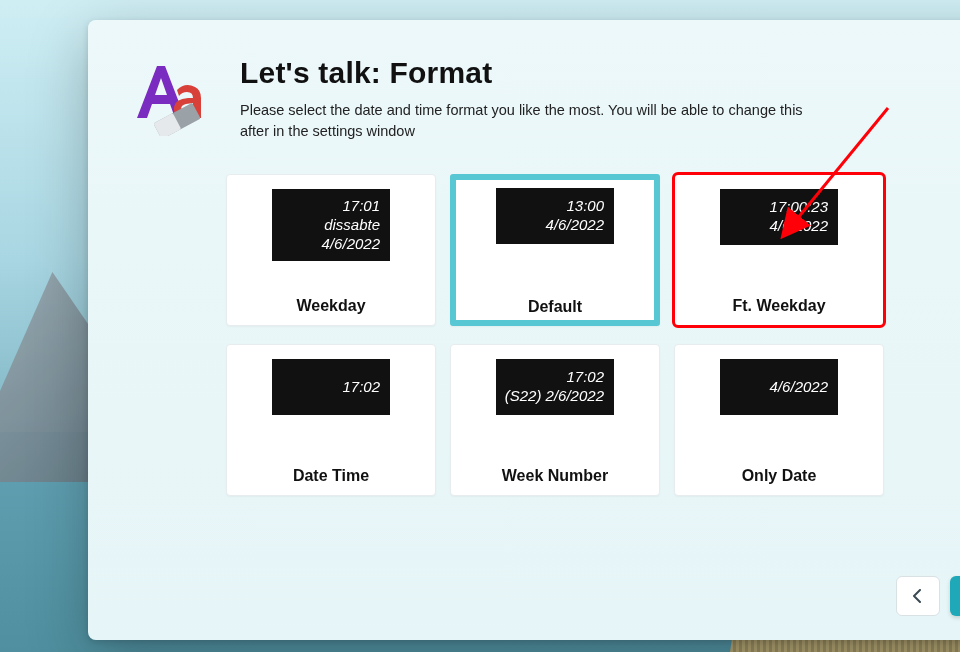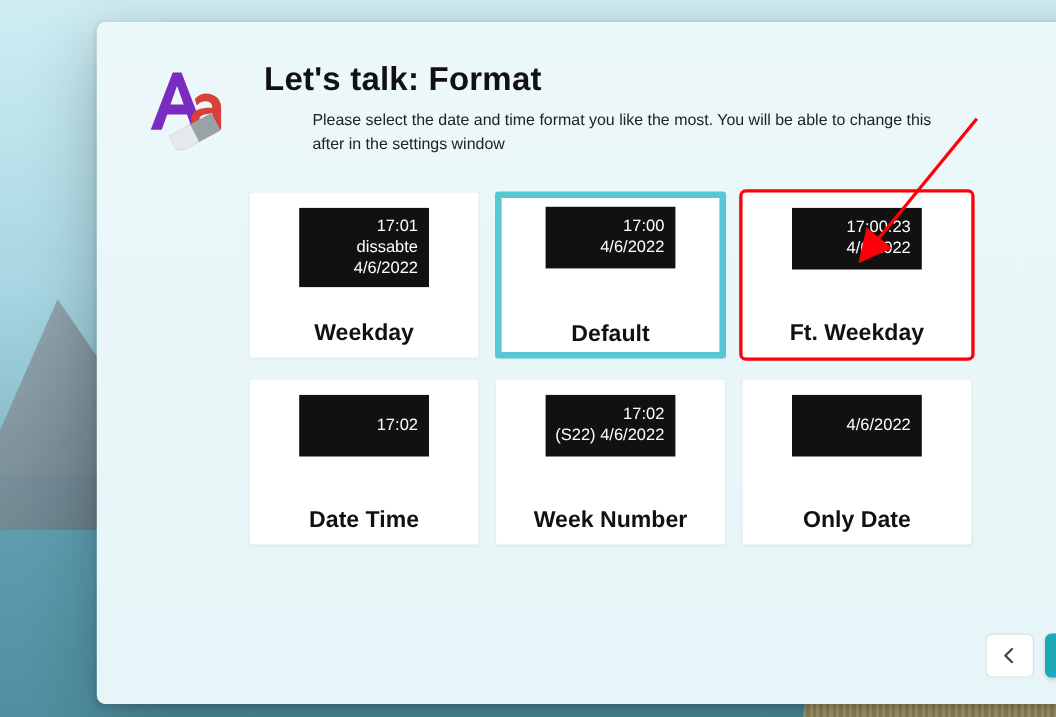--- a/index.html
+++ b/index.html
@@ -33,39 +33,39 @@
     }
     .close-btn {
       position:absolute; top:10px; right:14px; width:28px; height:28px;
       display:flex; align-items:center; justify-content:center;
       color:#5f6b72; font-size:14px; border-radius:4px; cursor:pointer; background:transparent; border:none;
     }
 
     .header { display:flex; gap:28px; padding: 36px 56px 6px 40px; }
     .logo-wrap { flex: 0 0 84px; display:flex; align-items:flex-start; justify-content:center; padding-top:6px; }
     .header-text h1 { font-size:30px; font-weight:700; color:#111; letter-spacing:.2px; margin-bottom:10px; }
-    .header-text p  { font-size:14.5px; color:#222; line-height:1.45; max-width:590px;margin-left:44px; }
+    .header-text p  { font-size:14.5px; color:#222; line-height:1.45; max-width:590px; }
 
     .grid {
       display:grid; grid-template-columns: repeat(3, 210px); grid-auto-rows: 152px;
       gap: 18px 14px; justify-content:center; padding: 26px 40px 0 40px;
     }
     .card {
       background:#fff; border:1px solid #e7edef; border-radius:4px;
       display:flex; flex-direction:column; align-items:center; justify-content:flex-start;
       padding: 14px 12px 10px 12px; position:relative; cursor:pointer;
       box-shadow: 0 1px 2px rgba(0,0,0,.04);
     }
     .card .preview {
       background:#111; color:#fff; width:118px; min-height:56px;
       display:flex; flex-direction:column; align-items:flex-end; justify-content:center;
-      padding: 8px 10px; font-size:15px; line-height:1.25; text-align:right; font-weight:500;
+      padding: 8px 10px; font-size:15px; line-height:1.25; text-align:right; font-weight:500;font-style:italic;
     }
     .card .preview span { white-space:nowrap; }
-    .card .label { margin-top:auto; padding-top:14px; font-weight:700; font-size:21px; color:#111; }
+    .card .label { margin-top:auto; padding-top:14px; font-weight:700; font-size:16px; color:#111; }
 
     .card.selected { border: 6px solid #57c7d4; padding: 8px 6px 4px 6px; border-radius:3px; }
     .card.highlight { outline: 3px solid #ff0008; outline-offset:-1px;gap:24px; }
 
     .footer { position:absolute; right:28px; bottom:24px; display:flex; gap:10px; }
     .nav-btn {
       width:44px; height:40px; border-radius:6px; display:flex; align-items:center; justify-content:center;
       font-size:18px; cursor:pointer; border:none;
     }
     .nav-prev { background:#fff; border:1px solid #d9e1e4; color:#3b4a52; }
@@ -112,21 +112,21 @@
       <div class="preview">
         <span>17:01</span>
         <span>dissabte</span>
         <span>4/6/2022</span>
       </div>
       <div class="label">Weekday</div>
     </div>
 
     <div class="card selected">
       <div class="preview">
-        <span>17:00</span>
+        <span>13:00</span>
         <span>4/6/2022</span>
       </div>
       <div class="label">Default</div>
     </div>
 
     <div class="card highlight">
       <div class="preview">
         <span>17:00:23</span>
         <span>4/6/2022</span>
       </div>
@@ -136,21 +136,21 @@
     <div class="card">
       <div class="preview">
         <span>17:02</span>
       </div>
       <div class="label">Date Time</div>
     </div>
 
     <div class="card">
       <div class="preview">
         <span>17:02</span>
-        <span>(S22) 4/6/2022</span>
+        <span>(S22) 2/6/2022</span>
       </div>
       <div class="label">Week Number</div>
     </div>
 
     <div class="card">
       <div class="preview">
         <span>4/6/2022</span>
       </div>
       <div class="label">Only Date</div>
     </div>

